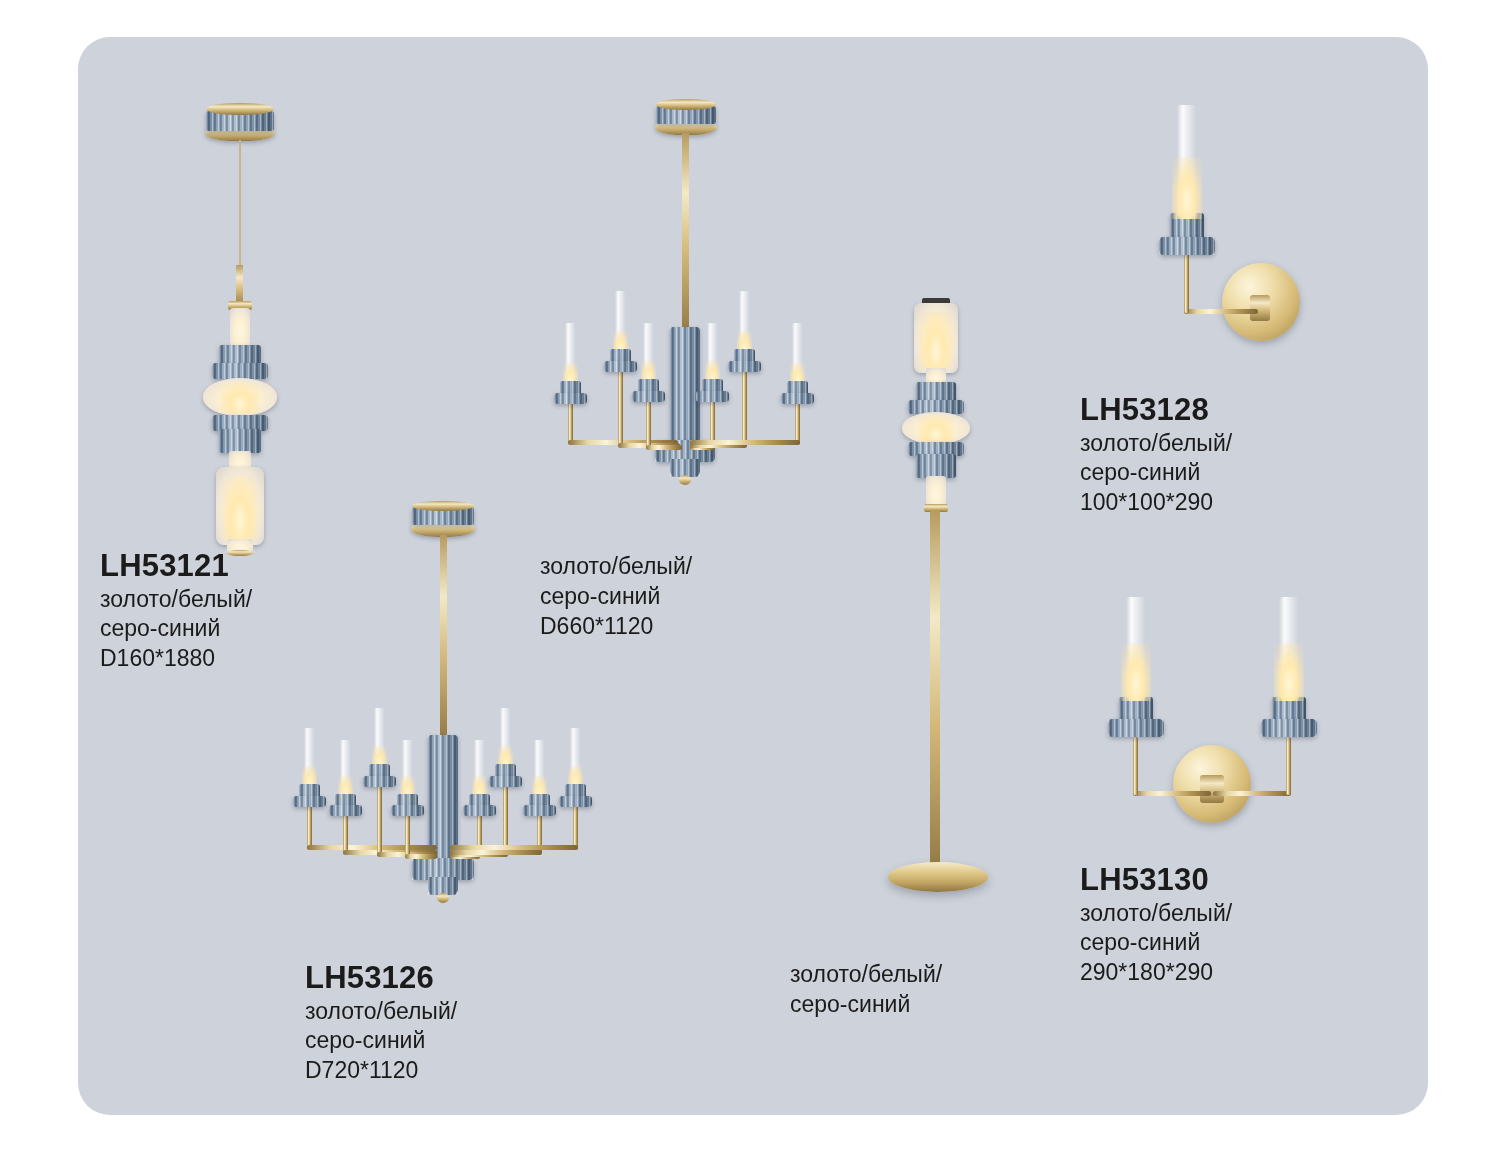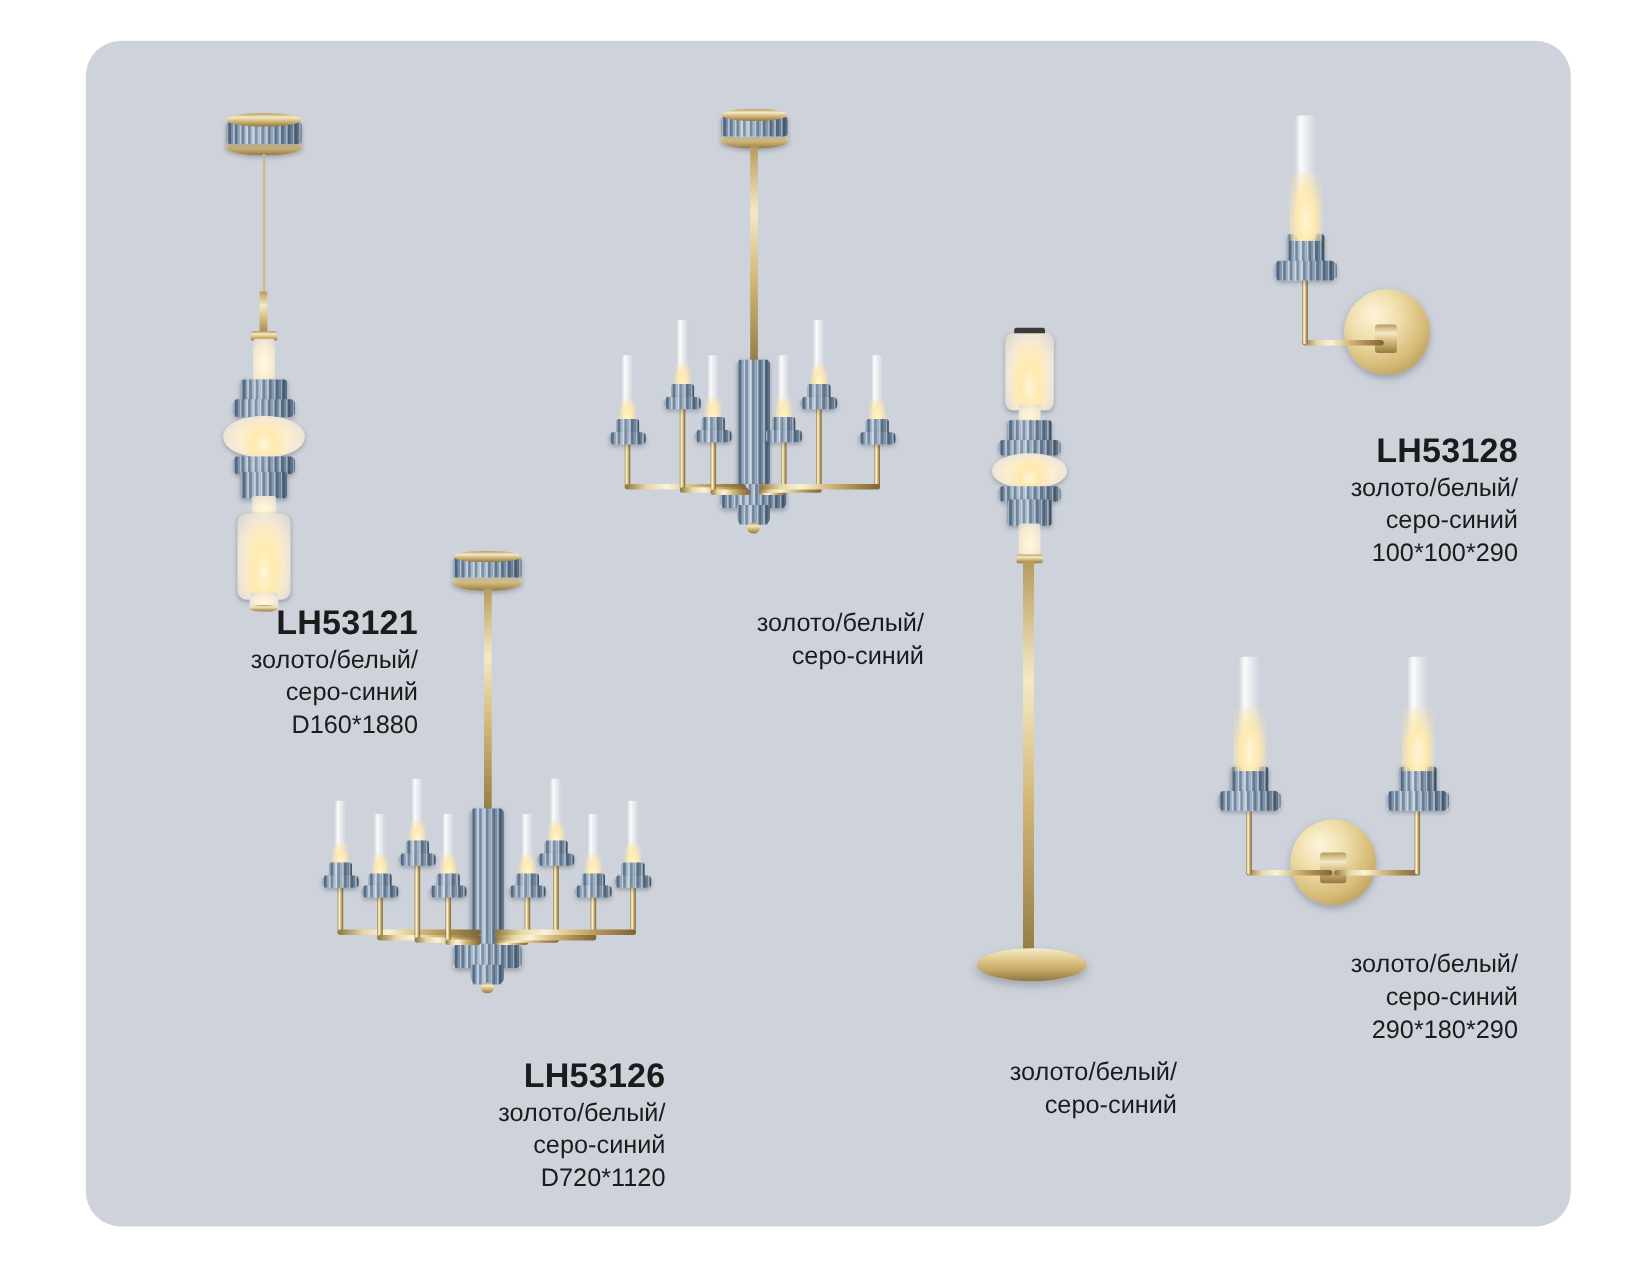--- a/index.html
+++ b/index.html
@@ -3,21 +3,21 @@
 <meta charset="utf-8">
 <style>
   html,body{margin:0;padding:0;background:#ffffff;}
   body{width:1500px;height:1166px;position:relative;overflow:hidden;
        font-family:"Liberation Sans","DejaVu Sans",sans-serif;}
 
   #panel{position:absolute;left:78px;top:37px;width:1350px;height:1078px;
          background:#ced2da;border-radius:32px;}
 
   .prod{position:absolute;}
-  .label{position:absolute;text-align:right;color:#1b1b1b;}
+  .label{position:absolute;text-align:left;color:#1b1b1b;}
   .label .model{font-weight:bold;font-size:31px;letter-spacing:.2px;line-height:1.18;}
   .label .spec{font-size:23px;line-height:1.30;white-space:pre-line;}
 
   
   .gold{background:linear-gradient(90deg,#8d7440 0%,#e8d7a4 18%,#fbf3d9 35%,#d8bf83 55%,#a98c4e 78%,#7d6537 100%);}
   .goldv{background:linear-gradient(180deg,#b79b5d 0%,#f4e9c6 30%,#d3b878 60%,#937a43 100%);}
   .blue{background:linear-gradient(90deg,#5d7590 0%,#95abc2 20%,#b3c4d6 38%,#8ba2ba 58%,#6b8299 80%,#4e647c 100%);}
   .rib{position:absolute;inset:0;
        background-image:repeating-linear-gradient(90deg,
          rgba(255,255,255,.40) 0px,rgba(255,255,255,.40) 1px,
@@ -181,20 +181,21 @@
       </div>
     <div class="blue cup shadow" style="position:absolute;left:2px;top:70px;width:33px;height:11px;border-radius:4px;">
         <div class="rib"></div>
       </div>
   </div>
 </div>
 
 <div class="label" style="left:540px;top:552px;width:300px;">
   <div class="spec">золото/белый/
 серо-синий</div>
+  <div class="spec">D660*1120</div>
 </div>
 
 <div class="prod" style="left:1140px;top:95px;width:190px;height:270px;">
 
   <div style="position:absolute;left:82px;top:168px;width:78px;height:78px;border-radius:50%;
               background:radial-gradient(circle at 35% 30%,#fdf5dc 0%,#f0dfac 30%,#d7bb77 62%,#a1864a 100%);
               box-shadow:0 3px 7px rgba(60,70,85,.35);"></div>
   <div class="goldv" style="position:absolute;left:110px;top:200px;width:20px;height:26px;border-radius:3px;"></div>
 
   <div class="gold arm" style="left:44px;top:214px;width:74px;"></div>
@@ -407,16 +408,17 @@
       <div class="rib"></div>
     </div>
   <div class="blue cup shadow" style="position:absolute;left:176px;top:134px;width:56px;height:18px;border-radius:5px;">
       <div class="rib"></div>
     </div>
   <div class="clearglass" style="position:absolute;left:194px;top:12px;width:20px;height:102px;border-radius:4px;"></div>
   <div class="flame" style="position:absolute;left:189px;top:58px;width:30px;height:58px;"></div>
 </div>
 
 <div class="label" style="left:1080px;top:862px;width:300px;">
+  <div class="model">LH53130</div>
   <div class="spec">золото/белый/
 серо-синий</div>
   <div class="spec">290*180*290</div>
 </div>
 
 </body></html>

